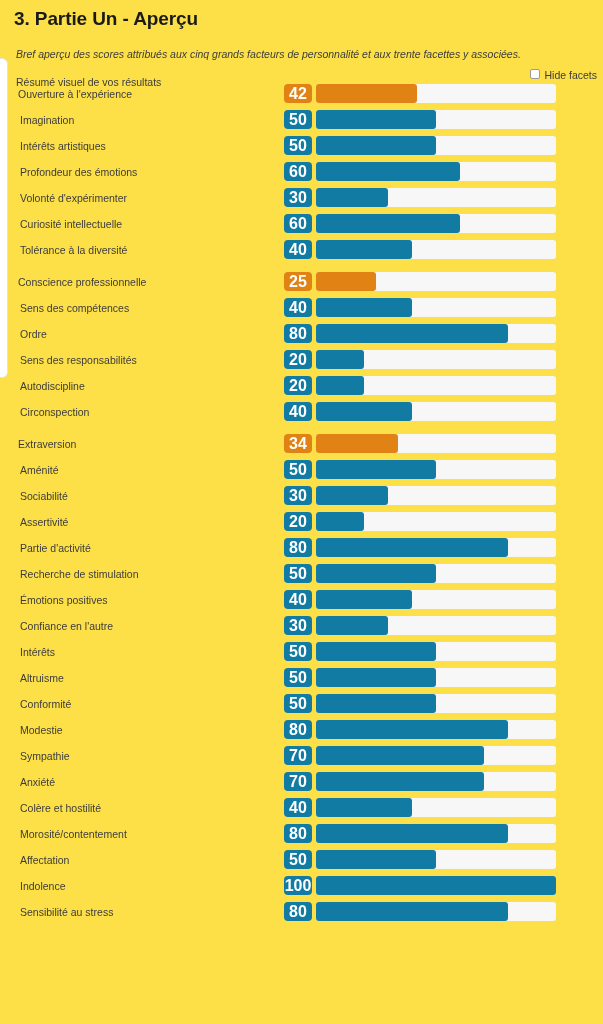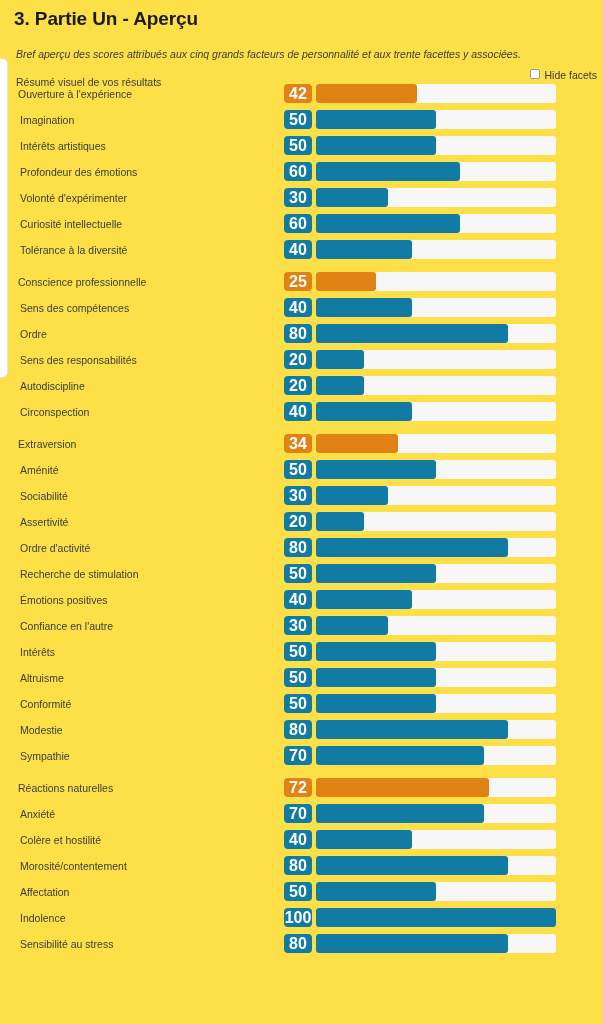--- a/index.html
+++ b/index.html
@@ -243,21 +243,21 @@
         </div>
       </div>
       <div class="row facet">
         <span class="label">Assertivité</span>
         <span class="badge">20</span>
         <div class="track">
           <div class="fill" style="width: 48px;"></div>
         </div>
       </div>
       <div class="row facet">
-        <span class="label">Ordre d'activité</span>
+        <span class="label">Partie d'activité</span>
         <span class="badge">80</span>
         <div class="track">
           <div class="fill" style="width: 192px;"></div>
         </div>
       </div>
       <div class="row facet">
         <span class="label">Recherche de stimulation</span>
         <span class="badge">50</span>
         <div class="track">
           <div class="fill" style="width: 120px;"></div>
@@ -305,27 +305,20 @@
           <div class="fill" style="width: 192px;"></div>
         </div>
       </div>
       <div class="row facet">
         <span class="label">Sympathie</span>
         <span class="badge">70</span>
         <div class="track">
           <div class="fill" style="width: 168px;"></div>
         </div>
       </div>
-      <div class="row factor group-start">
-        <span class="label">Réactions naturelles</span>
-        <span class="badge">72</span>
-        <div class="track">
-          <div class="fill" style="width: 173px;"></div>
-        </div>
-      </div>
       <div class="row facet">
         <span class="label">Anxiété</span>
         <span class="badge">70</span>
         <div class="track">
           <div class="fill" style="width: 168px;"></div>
         </div>
       </div>
       <div class="row facet">
         <span class="label">Colère et hostilité</span>
         <span class="badge">40</span>

